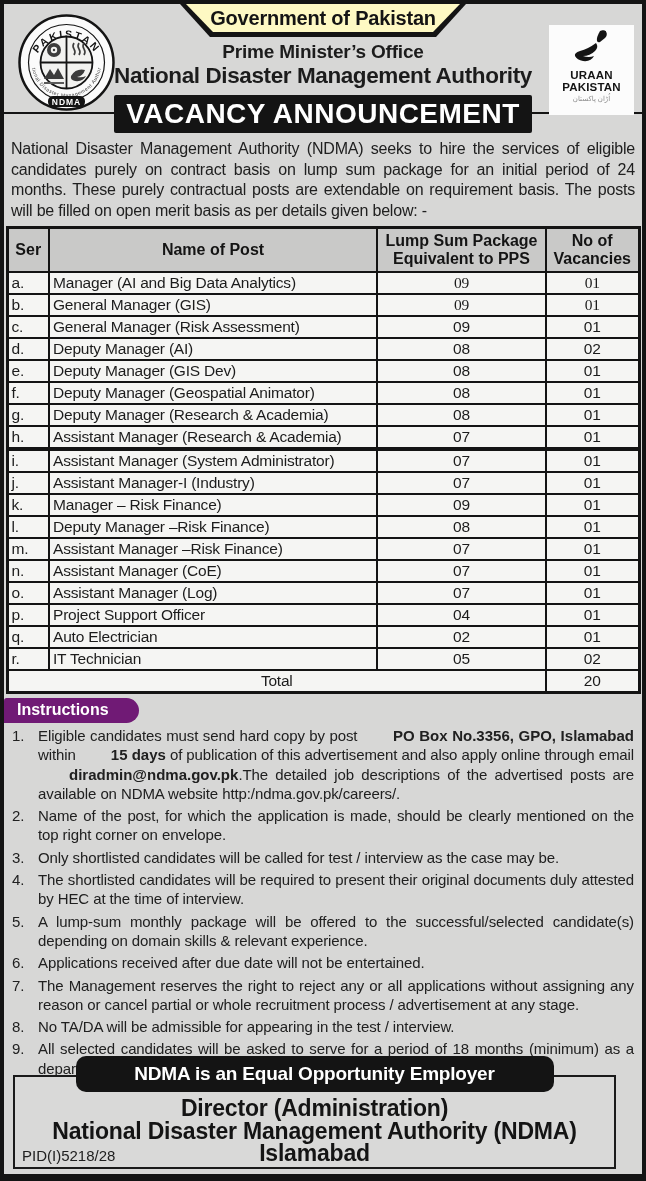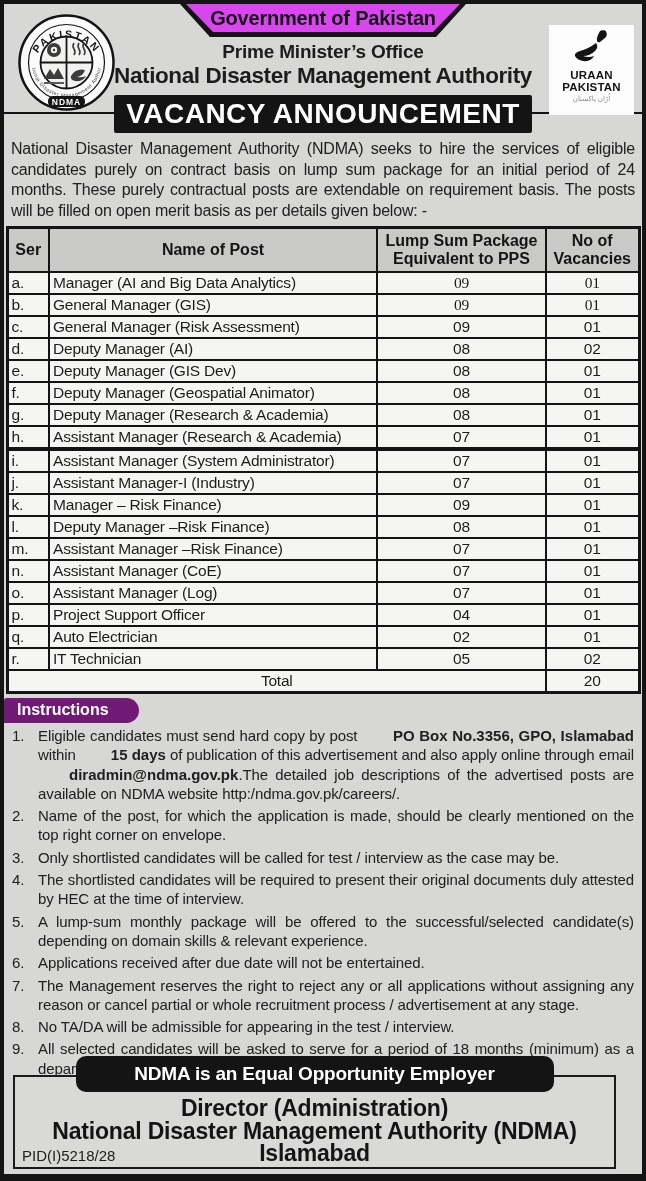--- a/index.html
+++ b/index.html
@@ -7,21 +7,21 @@
   .ad {
     position:relative; width:646px; height:1181px; box-sizing:border-box;
     background:#d7d7d6; border:4px solid #141414; border-bottom-width:7px;
     color:#1c1c1c; overflow:hidden;
   }
   
   .top-section { position:relative; height:131px; }
   .hdr-rule { position:absolute; top:108px; left:0; right:0; height:2px; background:#141414; }
   .gov-ribbon { position:absolute; left:50%; top:0; transform:translateX(-50%); width:286px; height:33px;
     background:#141414; clip-path:polygon(0 0,100% 0,calc(100% - 30px) 100%,30px 100%); }
-  .gov-ribbon-inner { position:absolute; left:6px; right:6px; top:0; bottom:5px; background:#d946ef;
+  .gov-ribbon-inner { position:absolute; left:6px; right:6px; top:0; bottom:5px; background:#fef9c3;
     clip-path:polygon(0 0,100% 0,calc(100% - 27px) 100%,27px 100%);
     display:flex; align-items:center; justify-content:center;
     font-size:20px; font-weight:bold; letter-spacing:-0.2px; color:#141414; }
   .pm-office { position:absolute; top:37px; left:110px; right:110px; text-align:center;
     font-size:19px; font-weight:bold; letter-spacing:-0.2px; }
   .ndma-title { position:absolute; top:59px; left:95px; right:95px; text-align:center;
     font-size:22.5px; font-weight:bold; letter-spacing:-0.4px; }
   .vacancy-banner { position:absolute; top:91px; left:50%; transform:translateX(-50%);
     width:418px; height:38px; background:#141414; border-radius:2px;
     display:flex; align-items:center; justify-content:center;

